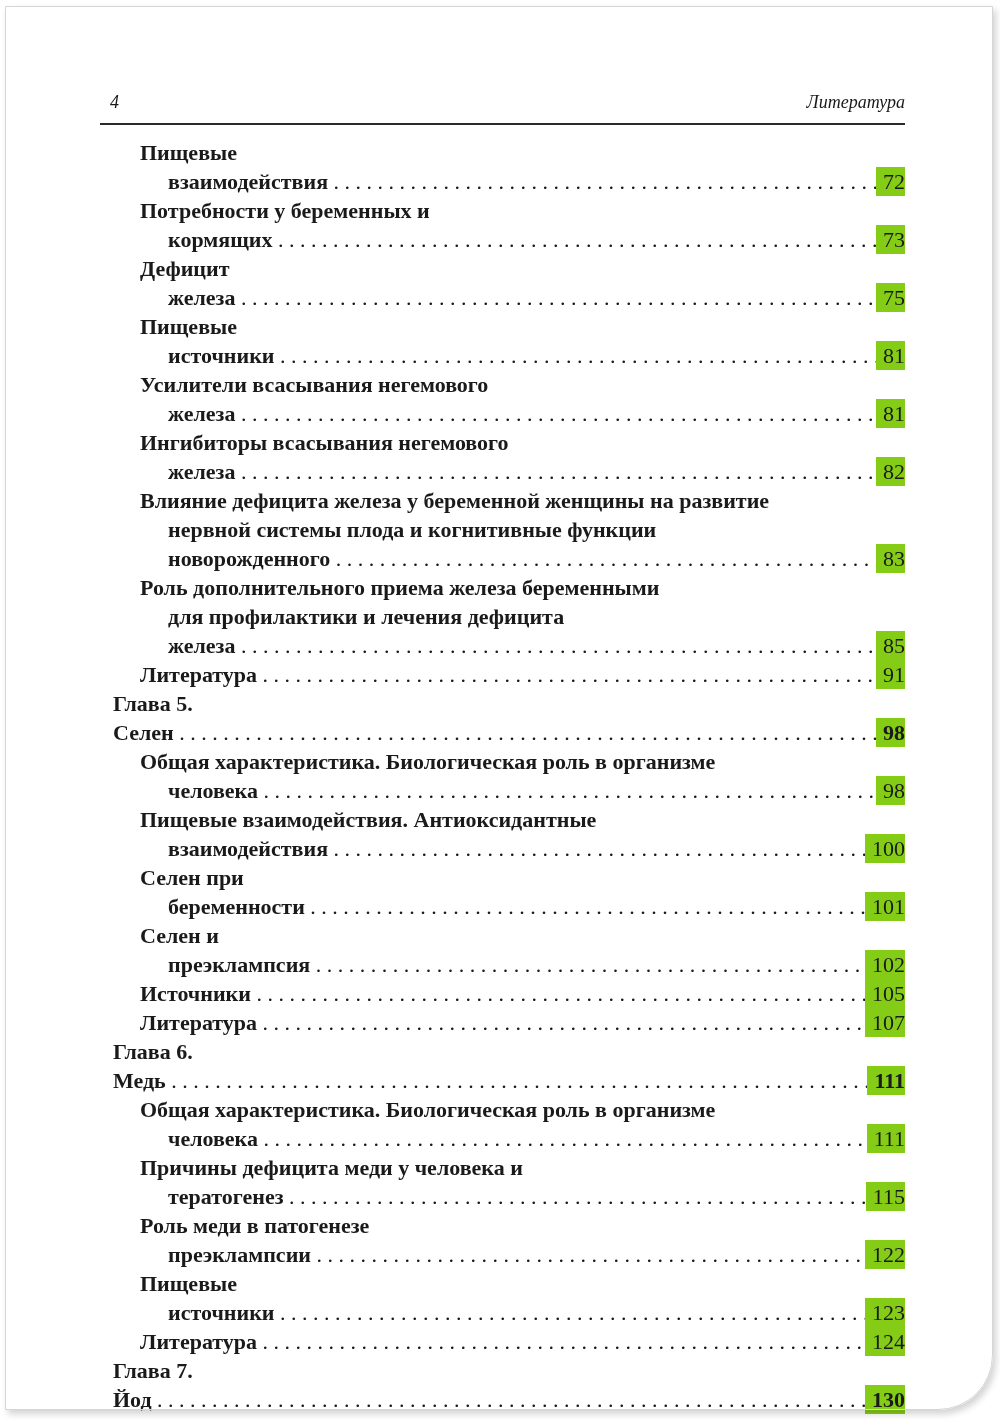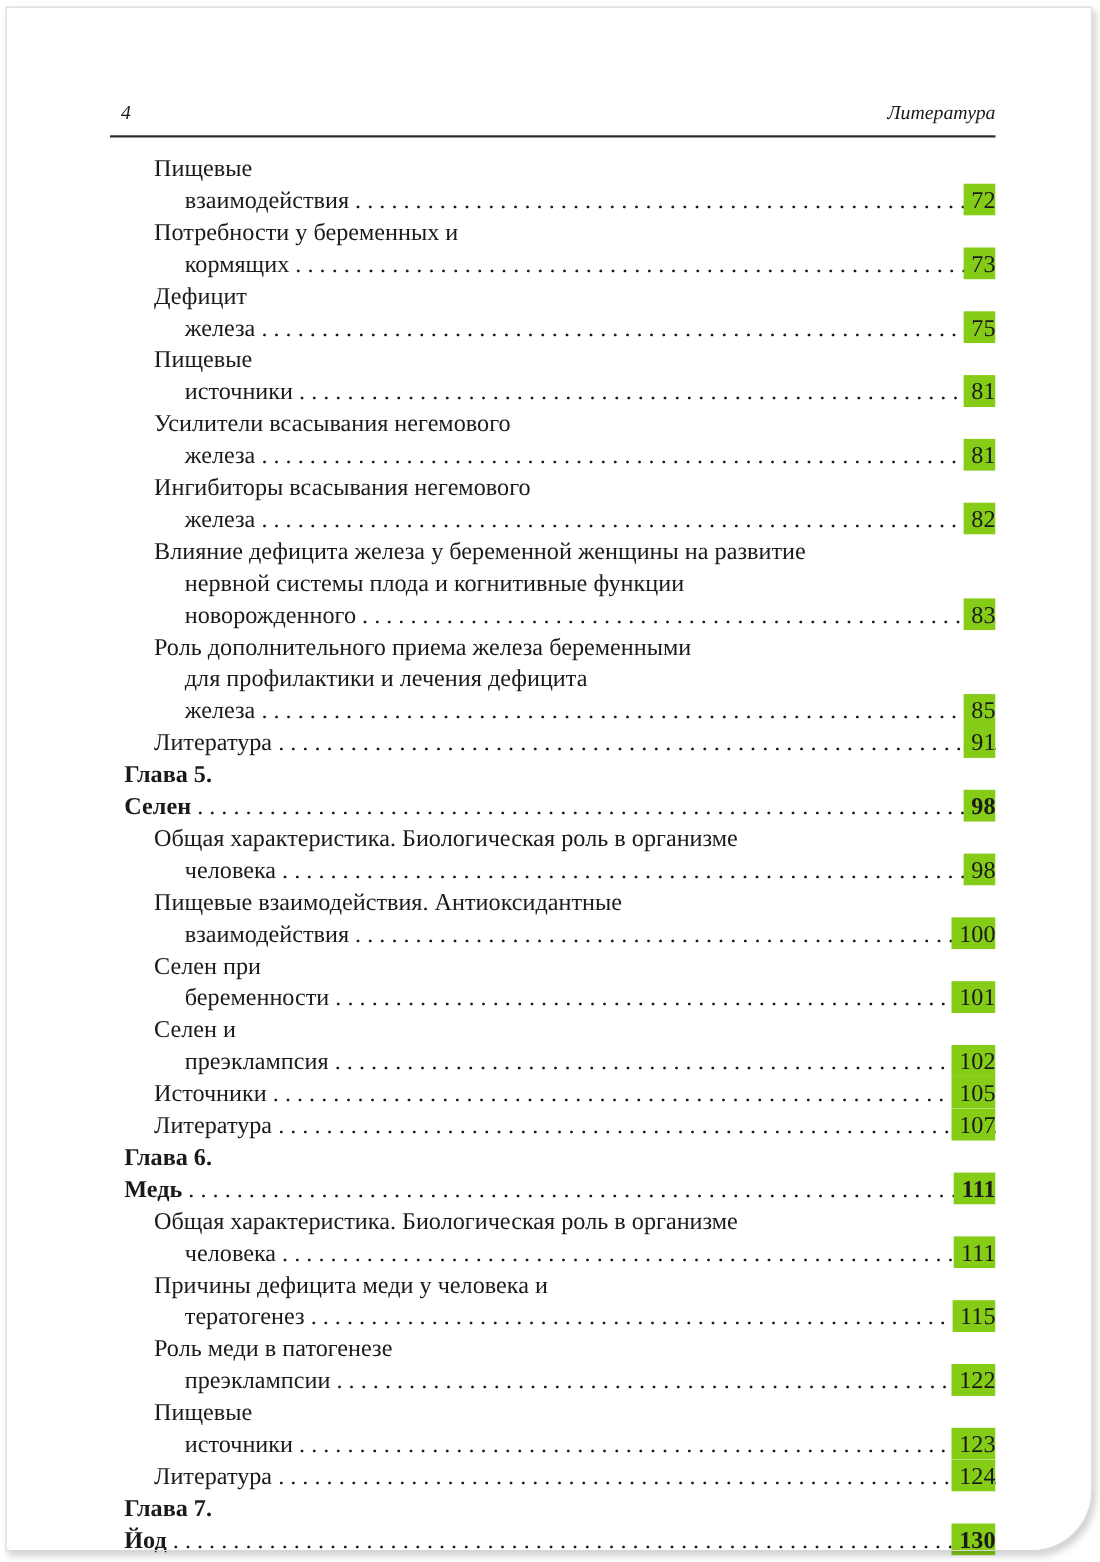--- a/index.html
+++ b/index.html
@@ -27,21 +27,21 @@
     font-size: 18px; font-style: italic;
     border-bottom: 2px solid #2a2a2a;
     padding-bottom: 10px;
   }
   .header .num { padding-left: 10px; }
   .toc {
     position: absolute; left: 113px; top: 138px; width: 792px;
     font-size: 22px; line-height: 29px;
   }
   .entry { position: relative; overflow: hidden; }
-  .entry .label { white-space: pre-line; }
+  .entry .label { white-space: pre-line; font-weight: bold; }
   .entry.level0 { font-weight: bold; padding-left: 0; }
   .entry.level0 .leader { font-weight: normal; }
   .entry.level1 { padding-left: 55px; text-indent: -28px; }
   .leader { white-space: nowrap; }
   .page-num {
     position: absolute; right: 0; bottom: 0;
     background: #84cc16; padding-left: 7px;
     text-indent: 0;
   }
 </style>

